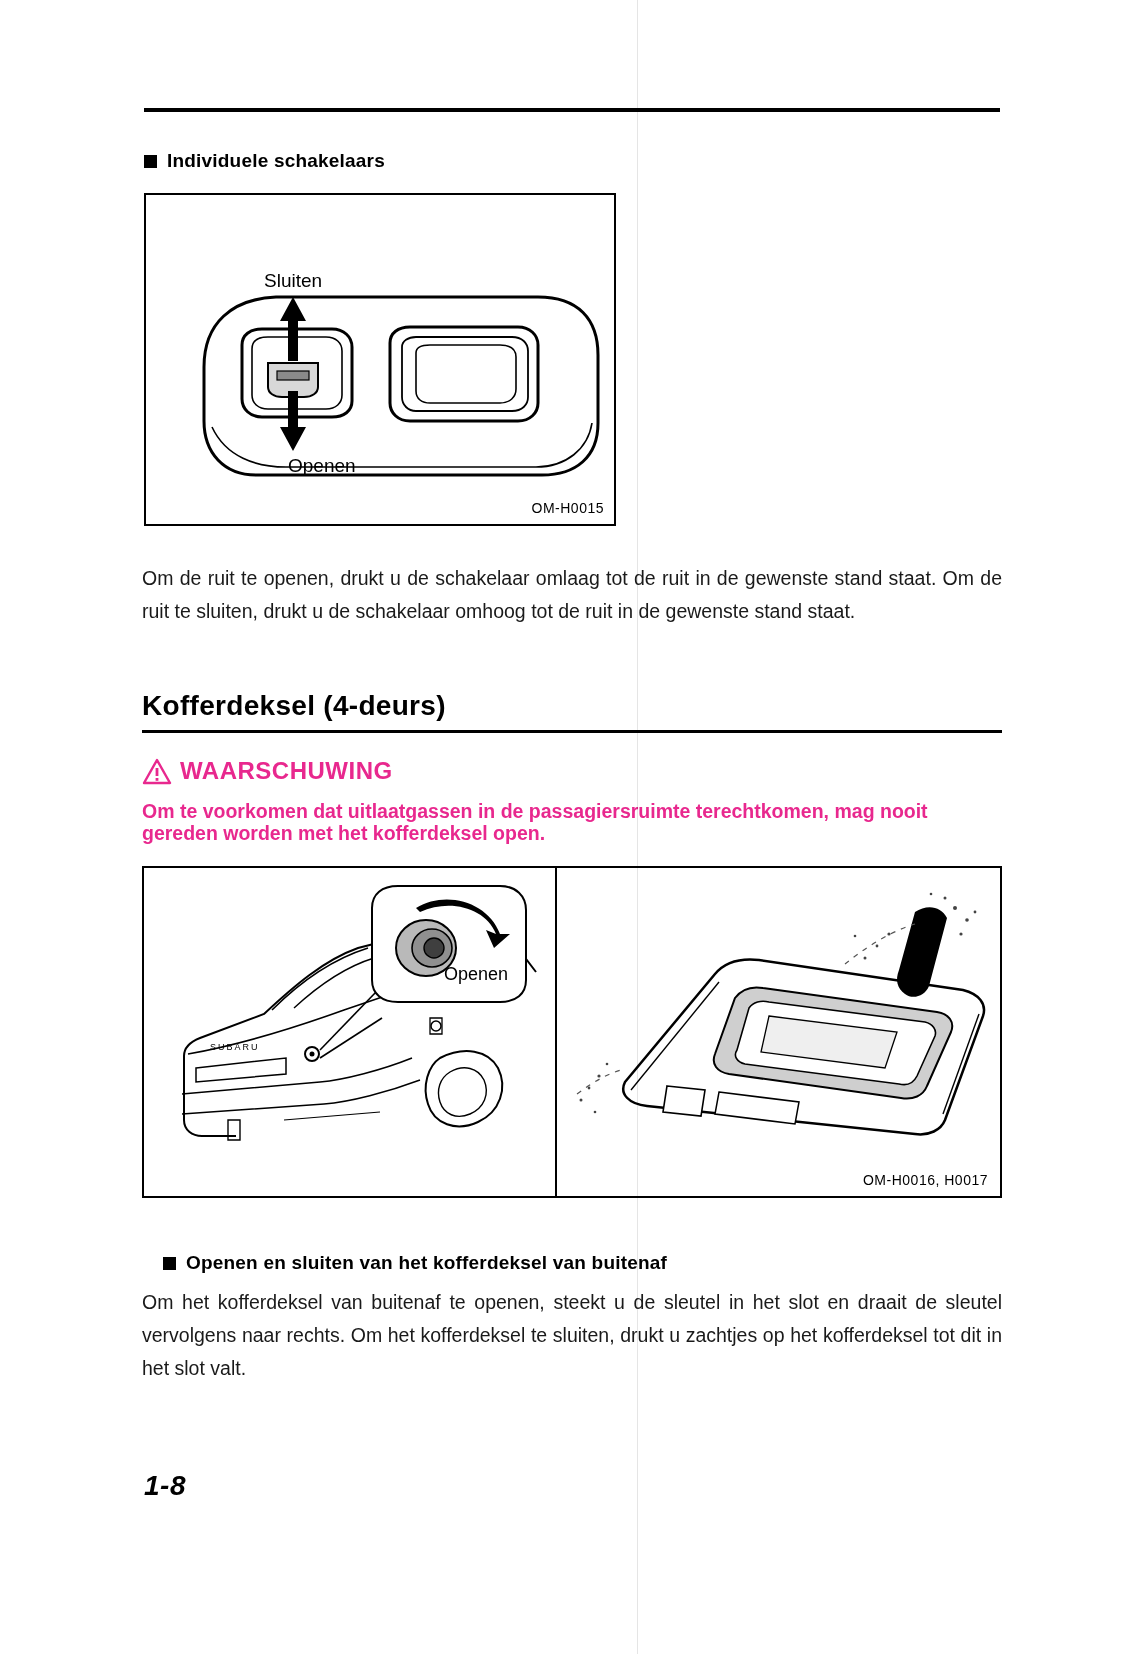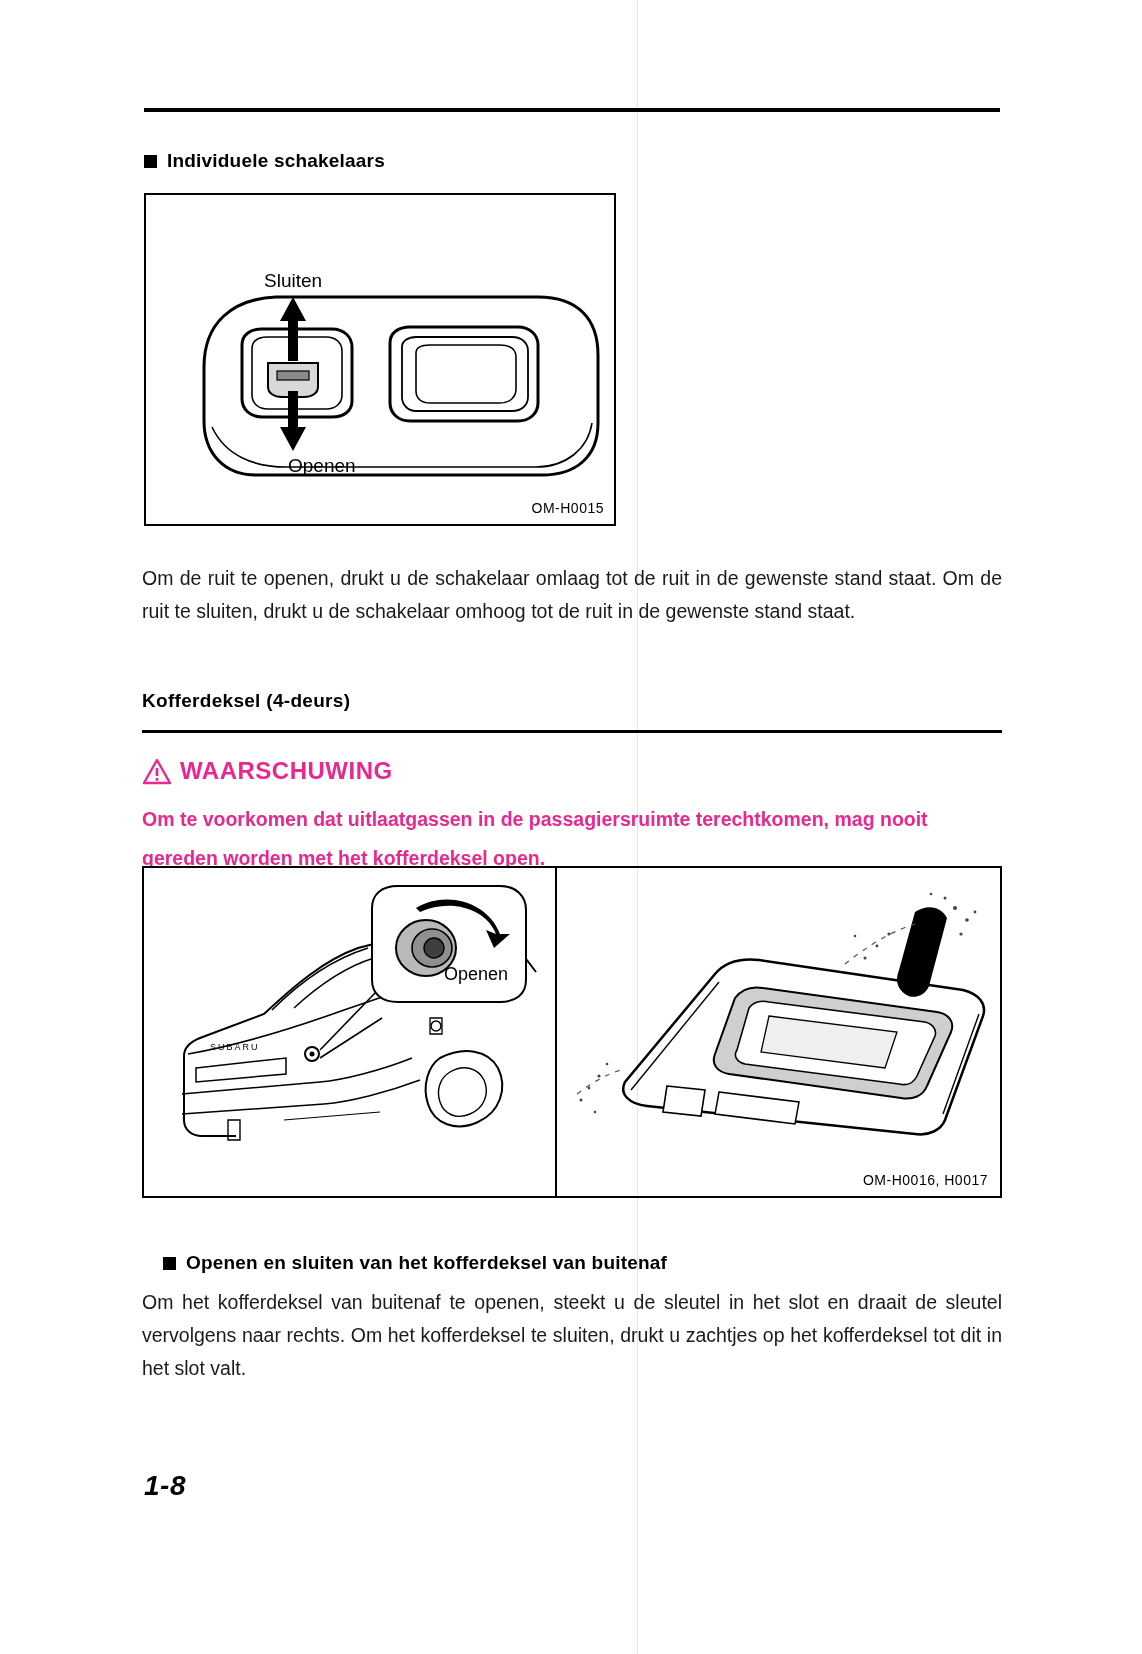--- a/index.html
+++ b/index.html
@@ -78,21 +78,21 @@
     color: #1a1a1a;
     text-align: justify;
     font-family: "Liberation Sans", sans-serif;
   }
   #para1 { left: 141px; top: 551px; width: 860px; margin-top: 11px; }
   #para2 { left: 141px; top: 1286px; width: 860px; }
 
   
   .section-title {
     position: absolute;
-    font-size: 19px;
+    font-size: 28px;
     font-weight: bold;
     letter-spacing: 0.3px;
   }
   #sect-koffer { left: 141px; top: 690px; }
   .section-rule {
     position: absolute;
     left: 141px;
     top: 730px;
     width: 860px;
     height: 3px;
@@ -119,21 +119,21 @@
     display: inline-block;
   }
   .warn-body {
     position: absolute;
     left: 141px;
     top: 800px;
     width: 860px;
     color: #e8288e;
     font-size: 19.5px;
     font-weight: bold;
-    line-height: 39px;
+    line-height: 22px;
   }
 
   
   #fig2 {
     left: 141px;
     top: 866px;
     width: 860px;
     height: 332px;
   }
   #fig2-divider {

